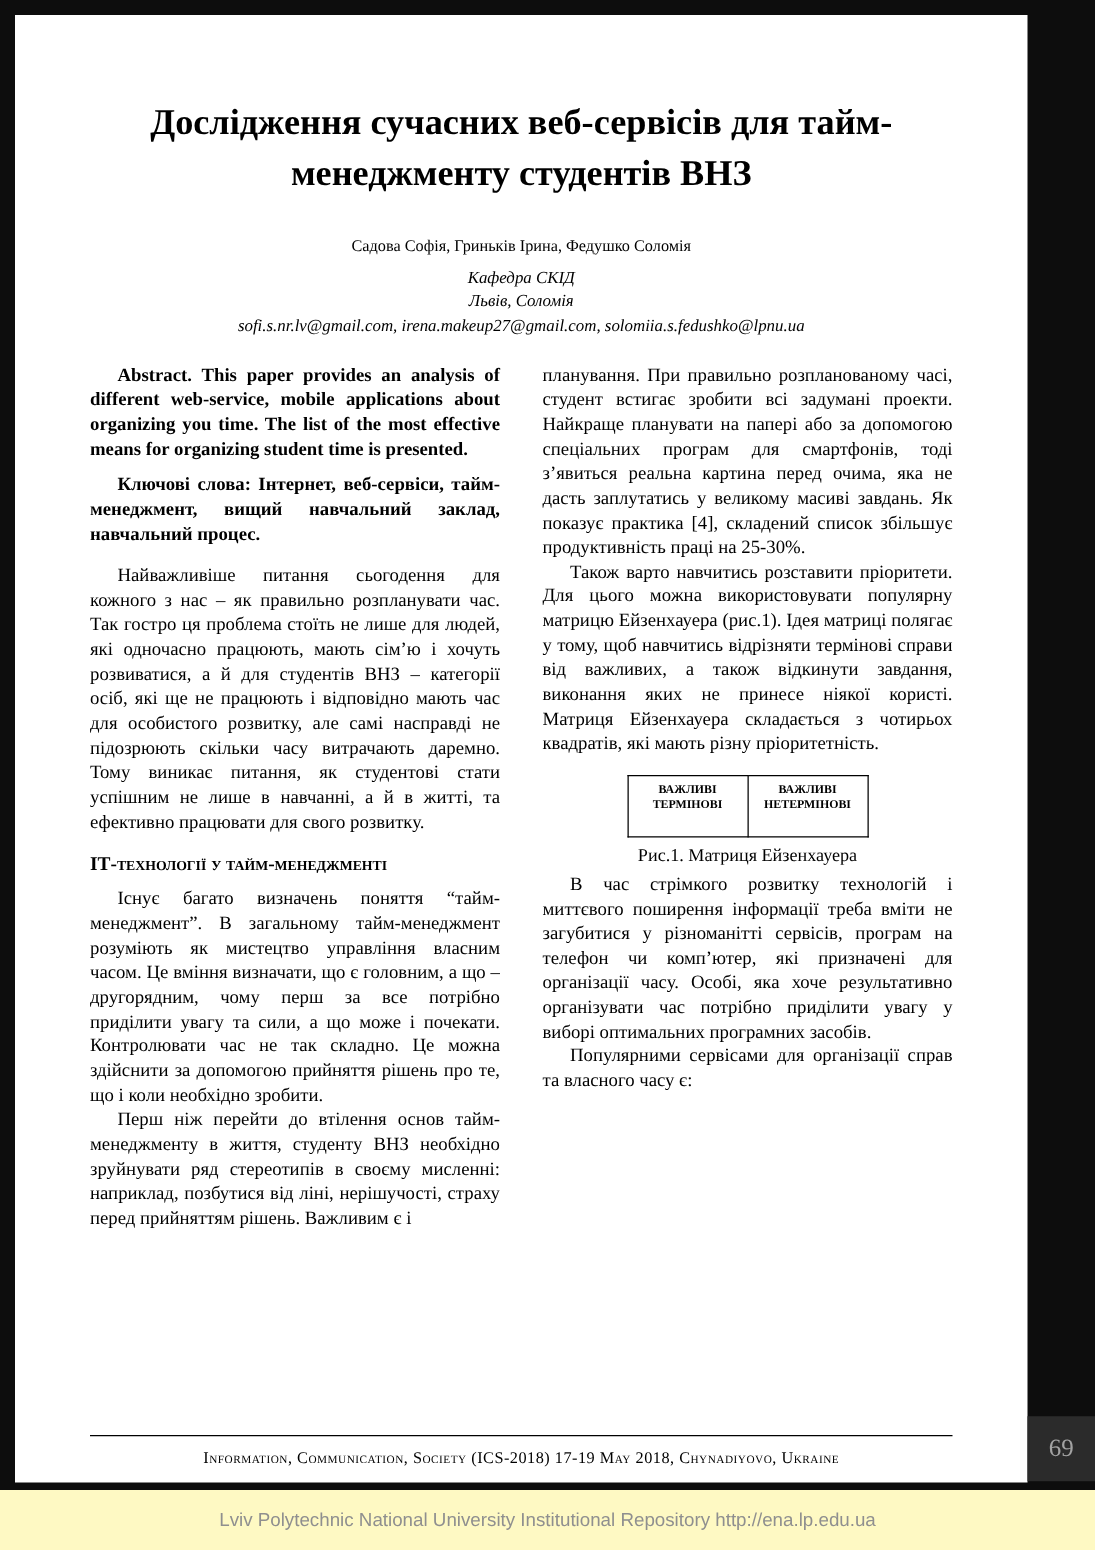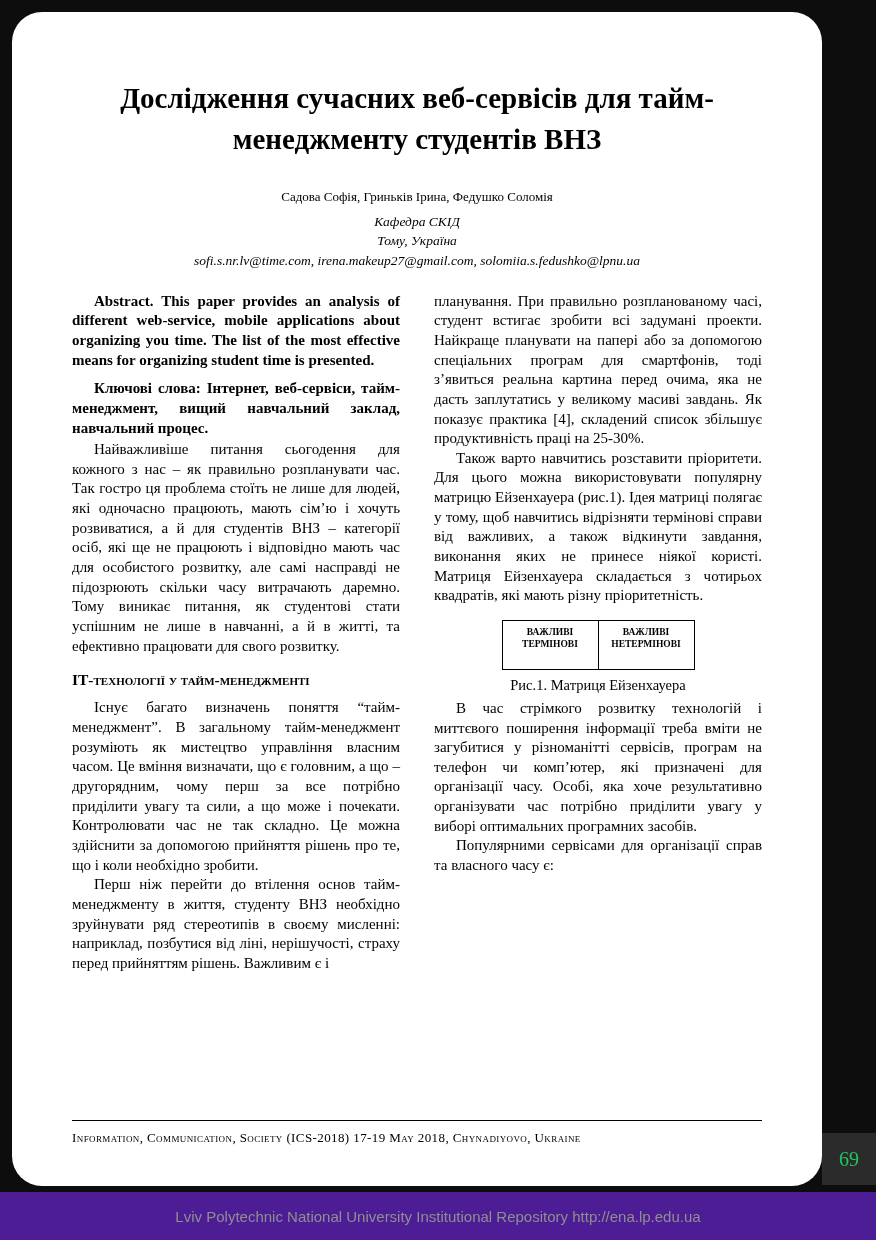--- a/index.html
+++ b/index.html
@@ -10,21 +10,20 @@
     font-family: "Liberation Serif", serif;
     overflow: hidden;
   }
   .page {
     position: absolute;
     left: 12px; top: 12px;
     width: 810px; height: 1174px;
     background: #ffffff;
     color: #000;
     padding: 66px 60px 0 60px;
-    border-radius: 30px;
   }
   .title {
     font-size: 29px;
     font-weight: bold;
     text-align: center;
     line-height: 1.4;
     max-width: 640px;
     margin: 0 auto;
   }
   .authors {
@@ -45,21 +44,21 @@
     margin-top: 22px;
     text-align: justify;
     font-size: 15px;
     line-height: 1.31;
   }
   .col { flex: 1 1 0; min-width: 0; }
   p.body-p { text-indent: 22px; margin: 0; }
   p.no-indent { text-indent: 0; }
   .abstract { font-weight: bold; text-indent: 22px; margin-bottom: 9px; }
   .ab-label { }
-  .keywords { font-weight: bold; text-indent: 22px; margin-bottom: 2px; }
+  .keywords { font-weight: bold; text-indent: 22px; margin-bottom: 14px; }
   .h-center {
     text-align: center;
     font-size: 16.5px;
     font-weight: bold;
     font-variant: small-caps;
     margin: 14px 0 9px 0;
   }
   .h-left {
     text-align: left;
     font-size: 15.5px;
@@ -81,46 +80,46 @@
     font-size: 9.5px;
     line-height: 1.3;
     padding-top: 5px;
   }
   .caption { text-align: center; font-size: 14.5px; margin: 4px 0 4px 0; }
   ul.svc-list { margin: 3px 0 0 30px; padding-left: 16px; }
   ul.svc-list li { text-align: justify; }
   .footer {
     position: absolute;
     left: 60px; right: 60px;
-    bottom: 40px;
+    bottom: 12px;
     border-top: 1px solid #000;
     padding-top: 9px;
-    text-align: left;
+    text-align: center;
     font-variant: small-caps;
     font-size: 13px;
     letter-spacing: 0.4px;
     white-space: nowrap;
   }
   .pagenum-box {
     position: absolute;
     right: 0; top: 1133px;
     width: 54px; height: 52px;
     background: #2b2b2b;
-    color: #22c55e;
+    color: #a3a3a3;
     display: flex;
     align-items: center;
     justify-content: center;
     font-size: 20px;
     font-family: "Liberation Serif", serif;
   }
   .repo-strip {
     position: absolute;
     left: 0; right: 0; bottom: 0;
     height: 48px;
-    background: #4c1d95;
+    background: #fef9c3;
     display: flex;
     align-items: center;
     justify-content: center;
   }
   .repo-strip span {
     color: #8f8f8f;
     font-family: "Liberation Sans", sans-serif;
     font-size: 15px;
   }
 </style>
@@ -128,22 +127,22 @@
 <body>
 
 <div class="page">
 
   <h1 class="title">Дослідження сучасних веб-сервісів для тайм-менеджменту студентів ВНЗ</h1>
 
   <div class="authors">Садова Софія, Гриньків Ірина, Федушко Соломія</div>
 
   <div class="affiliation">
     <div>Кафедра СКІД</div>
-    <div>Тому, Україна</div>
-    <div>sofi.s.nr.lv@time.com, irena.makeup27@gmail.com, solomiia.s.fedushko@lpnu.ua</div>
+    <div>Львів, Соломія</div>
+    <div>sofi.s.nr.lv@gmail.com, irena.makeup27@gmail.com, solomiia.s.fedushko@lpnu.ua</div>
   </div>
 
   <div class="columns">
 
     <div class="col">
       <p class="abstract">
         <span class="ab-label">Abstract.</span>
         <span>This paper provides an analysis of different web-service, mobile applications about organizing you time. The list of the most effective means for organizing student time is presented.</span>
       </p>
       <p class="keywords">

